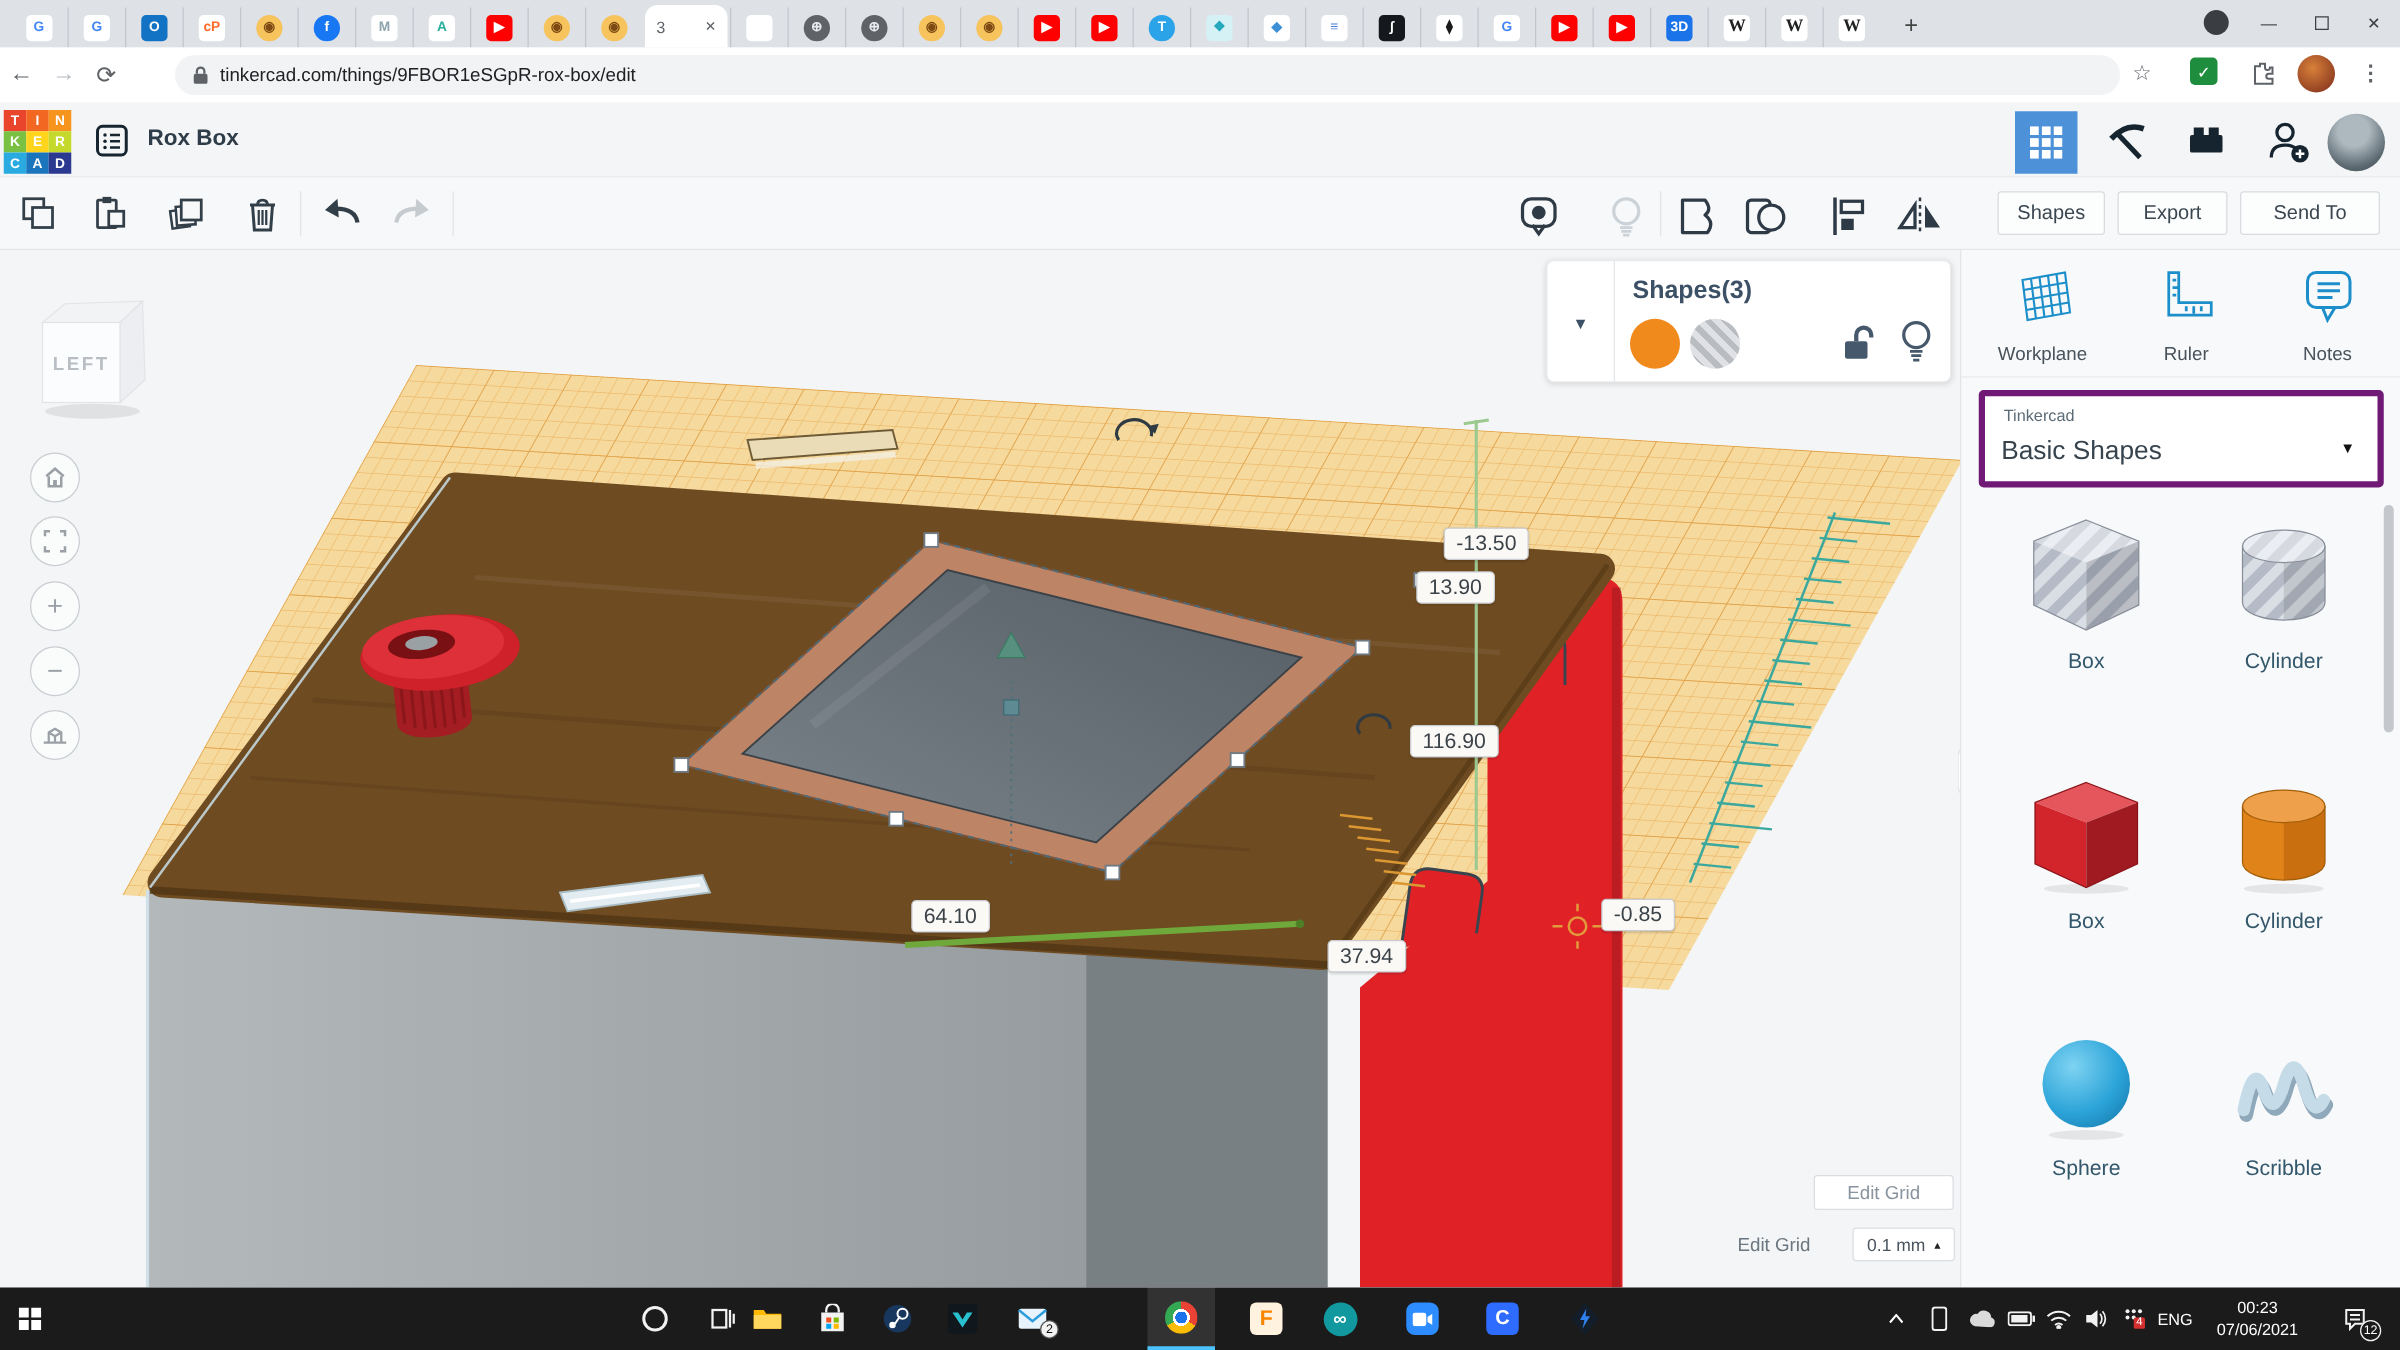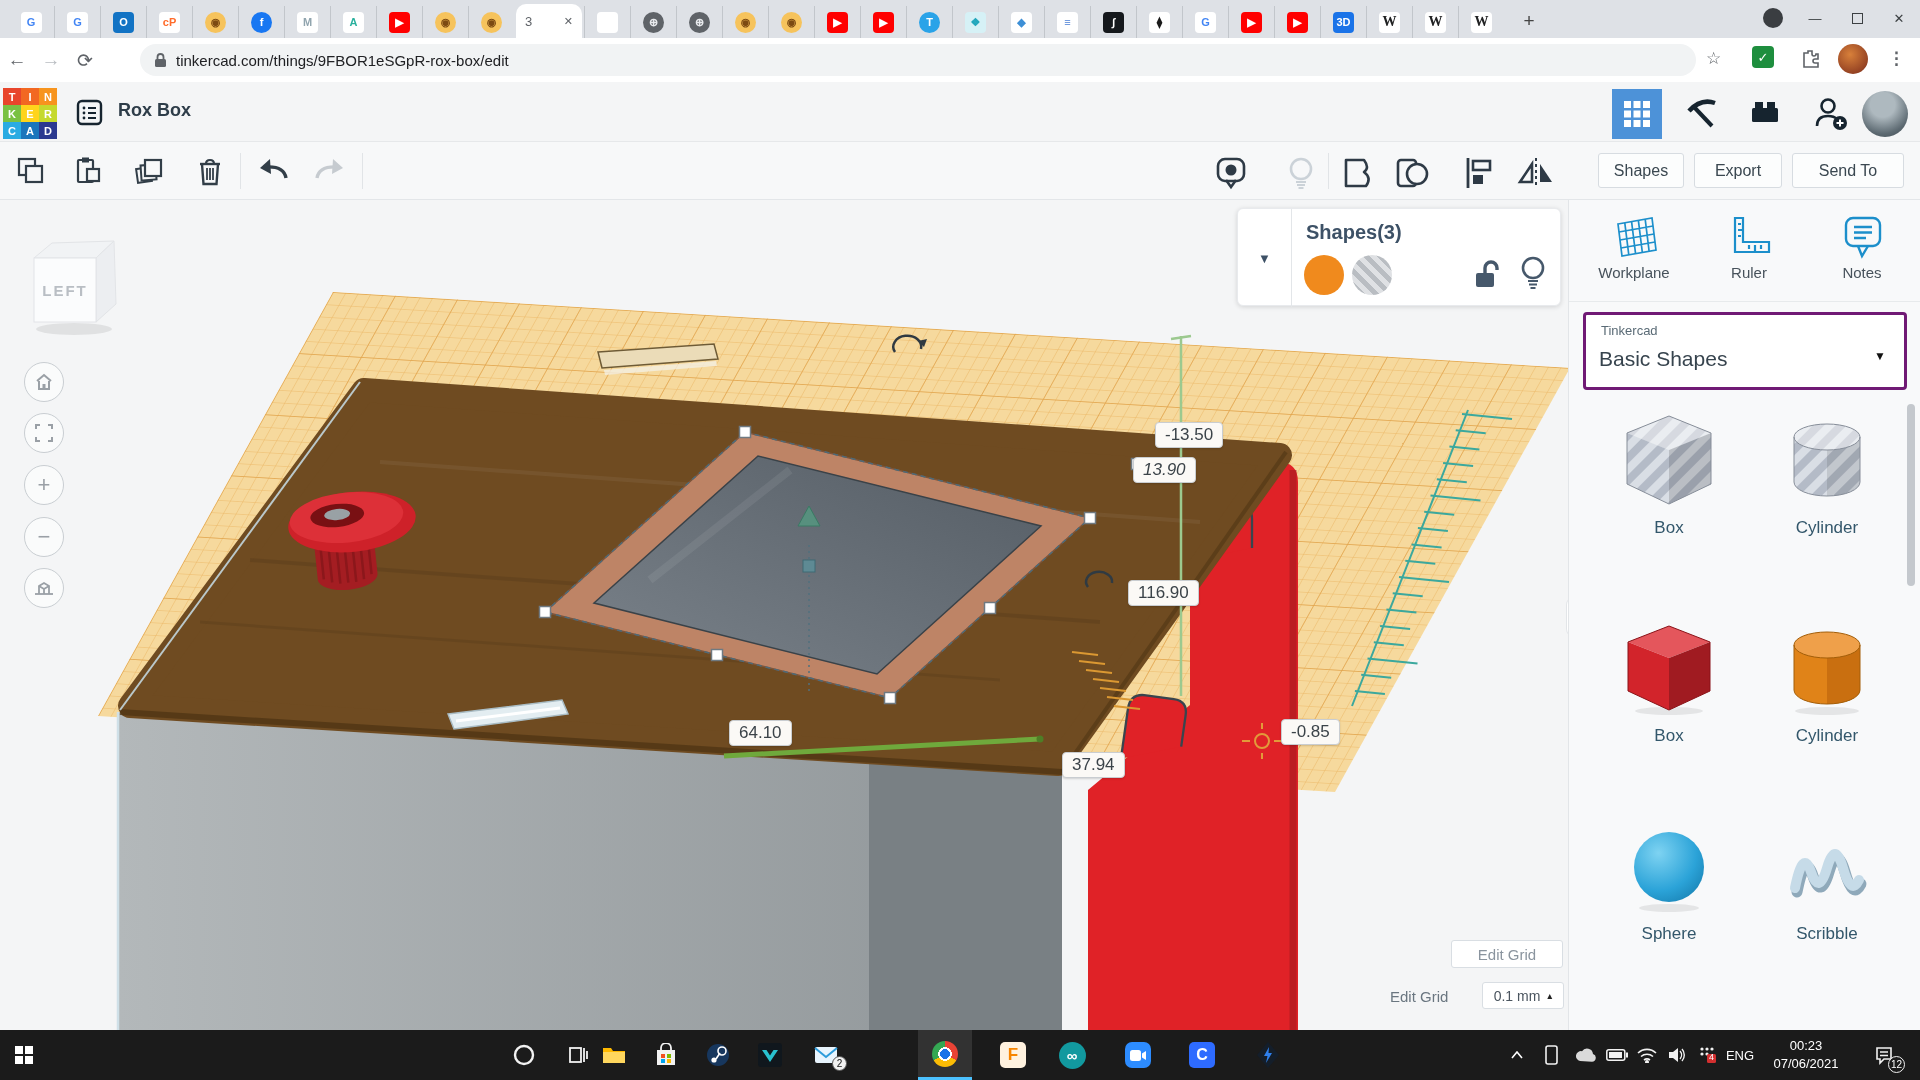--- a/index.html
+++ b/index.html
@@ -44,22 +44,22 @@
   .stripe-circle{background:repeating-linear-gradient(45deg,#DFE1E4 0 5px,#B9BDC2 5px 10px)}
   #editgrid{position:absolute;left:1451px;top:940px;width:112px;height:28px;background:#fff;border:1px solid #D9DEE3;border-radius:3px;color:#8A949E;font-size:15px;display:flex;align-items:center;justify-content:center}
   #snapgrid-label{position:absolute;left:1390px;top:988px;font-size:15px;color:#6A7680}
   #snapgrid{position:absolute;left:1482px;top:982px;width:82px;height:27px;background:#fff;border:1px solid #D9DEE3;border-radius:3px;font-size:14px;color:#4A545E;display:flex;align-items:center;justify-content:center;gap:7px}
   #collapse-tab{position:absolute;left:1566px;top:596px;width:24px;height:42px;background:#fff;border:1px solid #E2E5E8;border-right:none;border-radius:9px 0 0 9px;color:#7C8791;font-size:15px;display:flex;align-items:center;justify-content:center}
   .navcircle{position:absolute;left:24px;width:40px;height:40px;border-radius:50%;border:1.5px solid #C9CED2;background:rgba(255,255,255,.55);display:flex;align-items:center;justify-content:center;color:#9AA0A6}
 
   
   #sidebar{position:absolute;left:1568px;top:200px;width:352px;height:830px;background:#F8F9FA;border-left:1px solid #E2E5E8}
   .tool{position:absolute;top:14px;width:104px;text-align:center}
-  .tool .tlabel{display:block;margin-top:0;font-size:15px;color:#47525B}
-  #library-card{position:absolute;left:14px;top:112px;width:324px;height:78px;background:#fff;border:3px solid #701a75;border-radius:4px}
+  .tool .tlabel{display:block;margin-top:10px;font-size:15px;color:#47525B}
+  #library-card{position:absolute;left:14px;top:112px;width:324px;height:78px;background:#fff;border:5px solid #701a75;border-radius:4px}
   .shape-cell{position:absolute;width:120px;text-align:center}
   .shape-label{display:block;margin-top:6px;font-size:17px;color:#33576B}
   #sb-scroll{position:absolute;left:338px;top:204px;width:8px;height:182px;border-radius:4px;background:#C4C8CD}
 
   
   #taskbar{position:absolute;left:0;top:1030px;width:1920px;height:50px;background:#1B1B1B}
   .tb{position:absolute;top:0;height:50px;display:flex;align-items:center;justify-content:center}
   #tb-search{position:absolute;left:48px;top:6px;width:442px;height:38px;background:#F1F1F1;border:1px solid #6a6a6a;display:flex;align-items:center;gap:10px;padding:0 12px}
   #tb-search input{border:none;background:transparent;outline:none;font-size:15px;color:#3b3b3b;width:360px}
   .badge{position:absolute;border-radius:50%;background:#f2f2f2;color:#111;font-size:10px;width:15px;height:15px;display:flex;align-items:center;justify-content:center;border:1px solid #555}
@@ -518,21 +518,21 @@
       <path d="M12 14 V9 a6 6 0 0 1 12 0 v2" fill="none" stroke="#46586B" stroke-width="3.4"></path>
     </svg>
   <svg class="abs" style="left:280px;top:46px" width="30" height="36" viewBox="0 0 30 36">
       <circle cx="15" cy="13" r="10" fill="none" stroke="#46586B" stroke-width="2.6"></circle>
       <path d="M10 26h10M11 29.5h8M12.5 33h5" stroke="#46586B" stroke-width="2.2"></path>
     </svg>
 </div>
 
   <div class="dim" style="left: 1155px; top: 422px;"><span>-13.50</span></div>
 
-  <div class="dim" style="left: 1133px; top: 457px; font-style: italic;"><span>13.90</span></div>
+  <div class="dim" style="left: 1133px; top: 457px;"><span>13.90</span></div>
 
   <div class="dim" style="left: 1128px; top: 580px;"><span>116.90</span></div>
 
   <div class="dim" style="left: 729px; top: 720px;"><span>64.10</span></div>
 
   <div class="dim" style="left: 1062px; top: 752px;"><span>37.94</span></div>
 
   <div class="dim" style="left: 1281px; top: 719px;"><span>-0.85</span></div>
 
 <div id="editgrid">Edit Grid</div>

